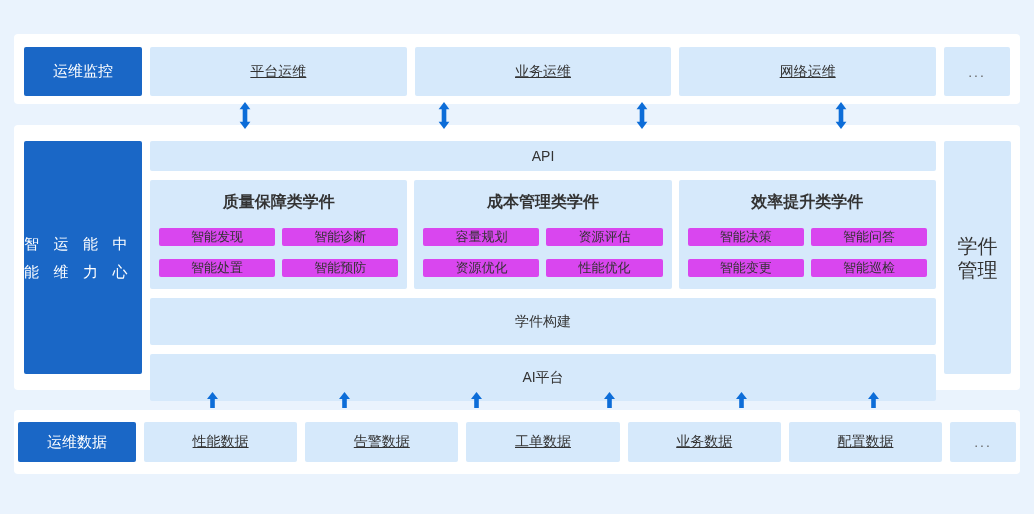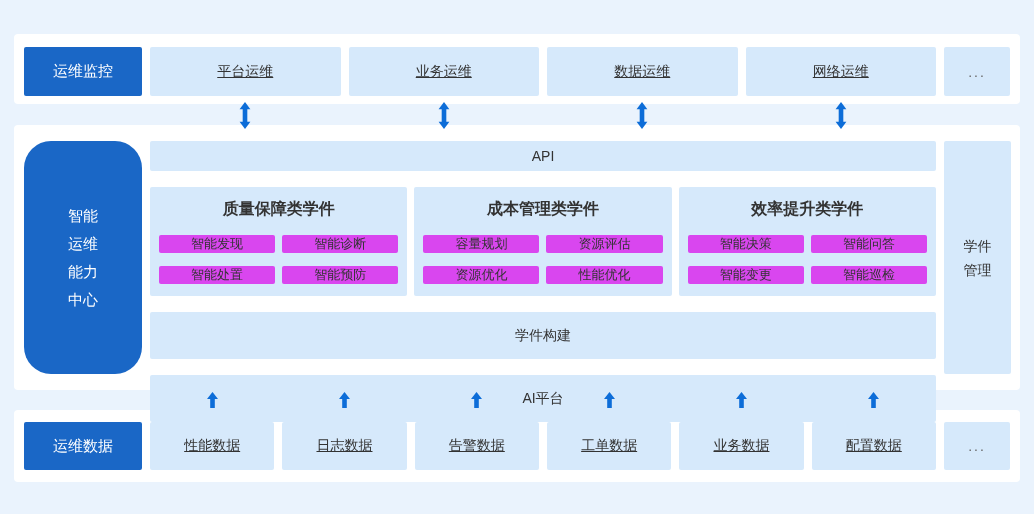--- a/index.html
+++ b/index.html
@@ -54,26 +54,24 @@
   .arrow-row .spacer-label { width: 118px; flex-shrink: 0; }
   .arrow-row .spacer-more  { width: 66px;  flex-shrink: 0; }
   .arrow-cell { flex: 1; display: flex; align-items: flex-start; justify-content: center; }
   .top-arrow-row { height: 21px; }
   .top-arrow-row svg { margin-top: -2px; }
   .bottom-arrow-row { height: 20px; }
   .bottom-arrow-row svg { margin-top: 2px; }
   
   .middle-band { height: 265px; padding: 16px 9px 16px 10px; }
   .middle-label {
-    flex-direction: column;
     line-height: 28px;
     font-size: 15px;
-    border-radius: 27px;
-  }
-  .middle-main { flex: 1; display: flex; flex-direction: column; gap: 16px; }
+  }
+  .middle-main { flex: 1; display: flex; flex-direction: column; gap: 9px; }
   .bar {
     height: 30px;
     background: #d6e9fb;
     display: flex; align-items: center; justify-content: center;
     font-size: 14px;
     border-radius: 2px;
     flex-shrink: 0;
   }
   .build-bar, .ai-bar { height: 47px; }
   .groups-row { flex: 1; display: flex; gap: 7px; }
@@ -100,36 +98,35 @@
   .cell {
     background: #d946ef;
     display: flex; align-items: center; justify-content: center;
     font-size: 13px; color: #333333;
     border-radius: 2px;
   }
   .side-bar {
     width: 67px; flex-shrink: 0;
     background: #d6e9fb;
     display: flex; flex-direction: column; align-items: center; justify-content: center;
-    font-size: 14px; line-height: 24px;
-    border-radius: 2px;
-  }
-  
-  .bottom-band { height: 72px; padding: 12px 10px; }
+    font-size: 20px; line-height: 24px;
+    border-radius: 2px;
+  }
+  
+  .bottom-band { height: 64px; padding: 12px 4px; }
 </style>
 </head>
 <body>
 
 <div class="canvas">
 
   <section class="band top-band">
     <div class="label-box">运维监控</div>
     <div class="item-box">平台运维</div>
     <div class="item-box">业务运维</div>
-    <div class="item-box">数据运维</div>
     <div class="item-box">网络运维</div>
     <div class="more-box">...</div>
   </section>
 
   <div class="arrow-row top-arrow-row">
     <div class="spacer-label"></div>
     <div class="arrow-cell">
       <svg width="14" height="27" viewBox="0 0 14 28" fill="#0d6dd8">
         <polygon points="7,0 12.6,7.5 1.4,7.5"></polygon>
           <rect x="4.6" y="7" width="4.8" height="14"></rect>
@@ -248,21 +245,20 @@
         <polygon points="6.5,0 12,7 1,7"></polygon>
           <rect x="4.2" y="6" width="4.6" height="10"></rect>
       </svg>
     </div>
     <div class="spacer-more"></div>
   </div>
 
   <section class="band bottom-band">
     <div class="label-box">运维数据</div>
     <div class="item-box">性能数据</div>
-    <div class="item-box">日志数据</div>
     <div class="item-box">告警数据</div>
     <div class="item-box">工单数据</div>
     <div class="item-box">业务数据</div>
     <div class="item-box">配置数据</div>
     <div class="more-box">...</div>
   </section>
 
 </div>
 
 </body></html>

